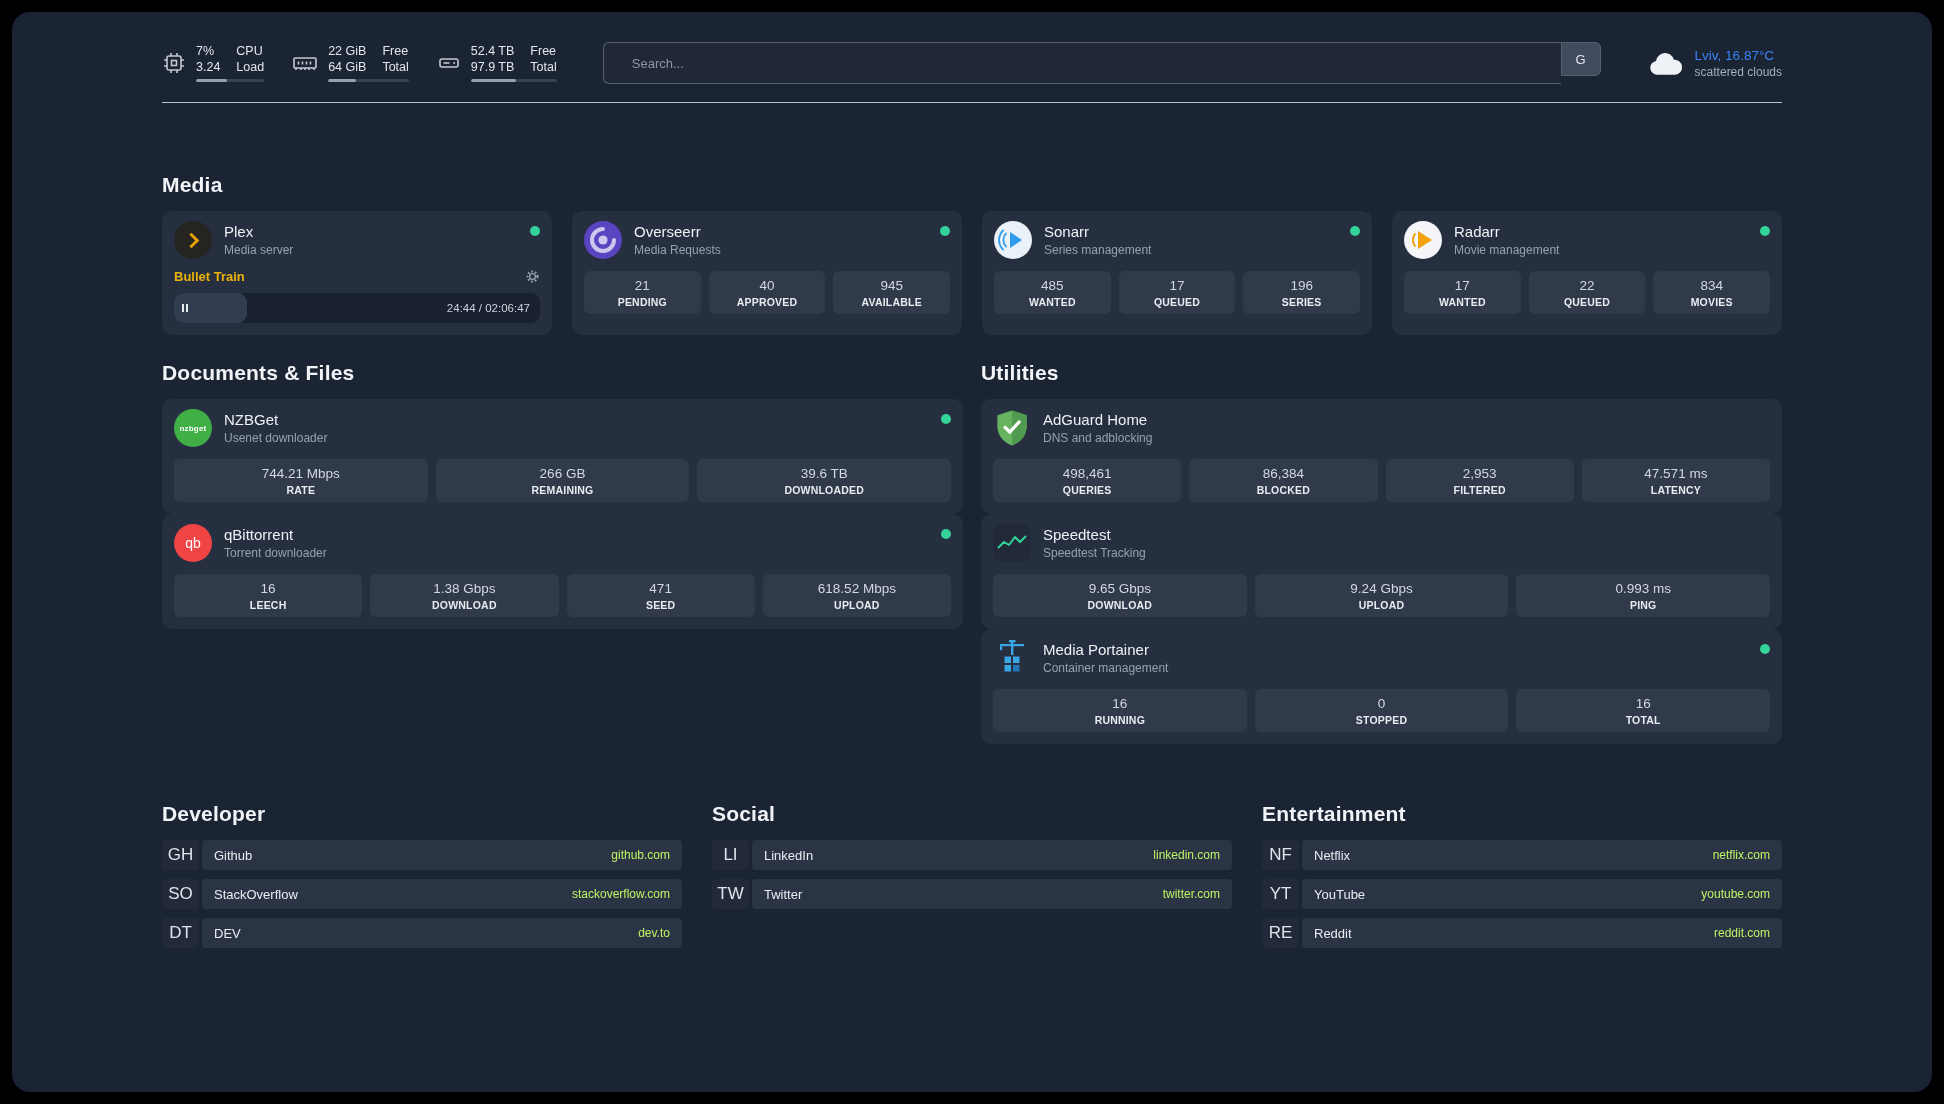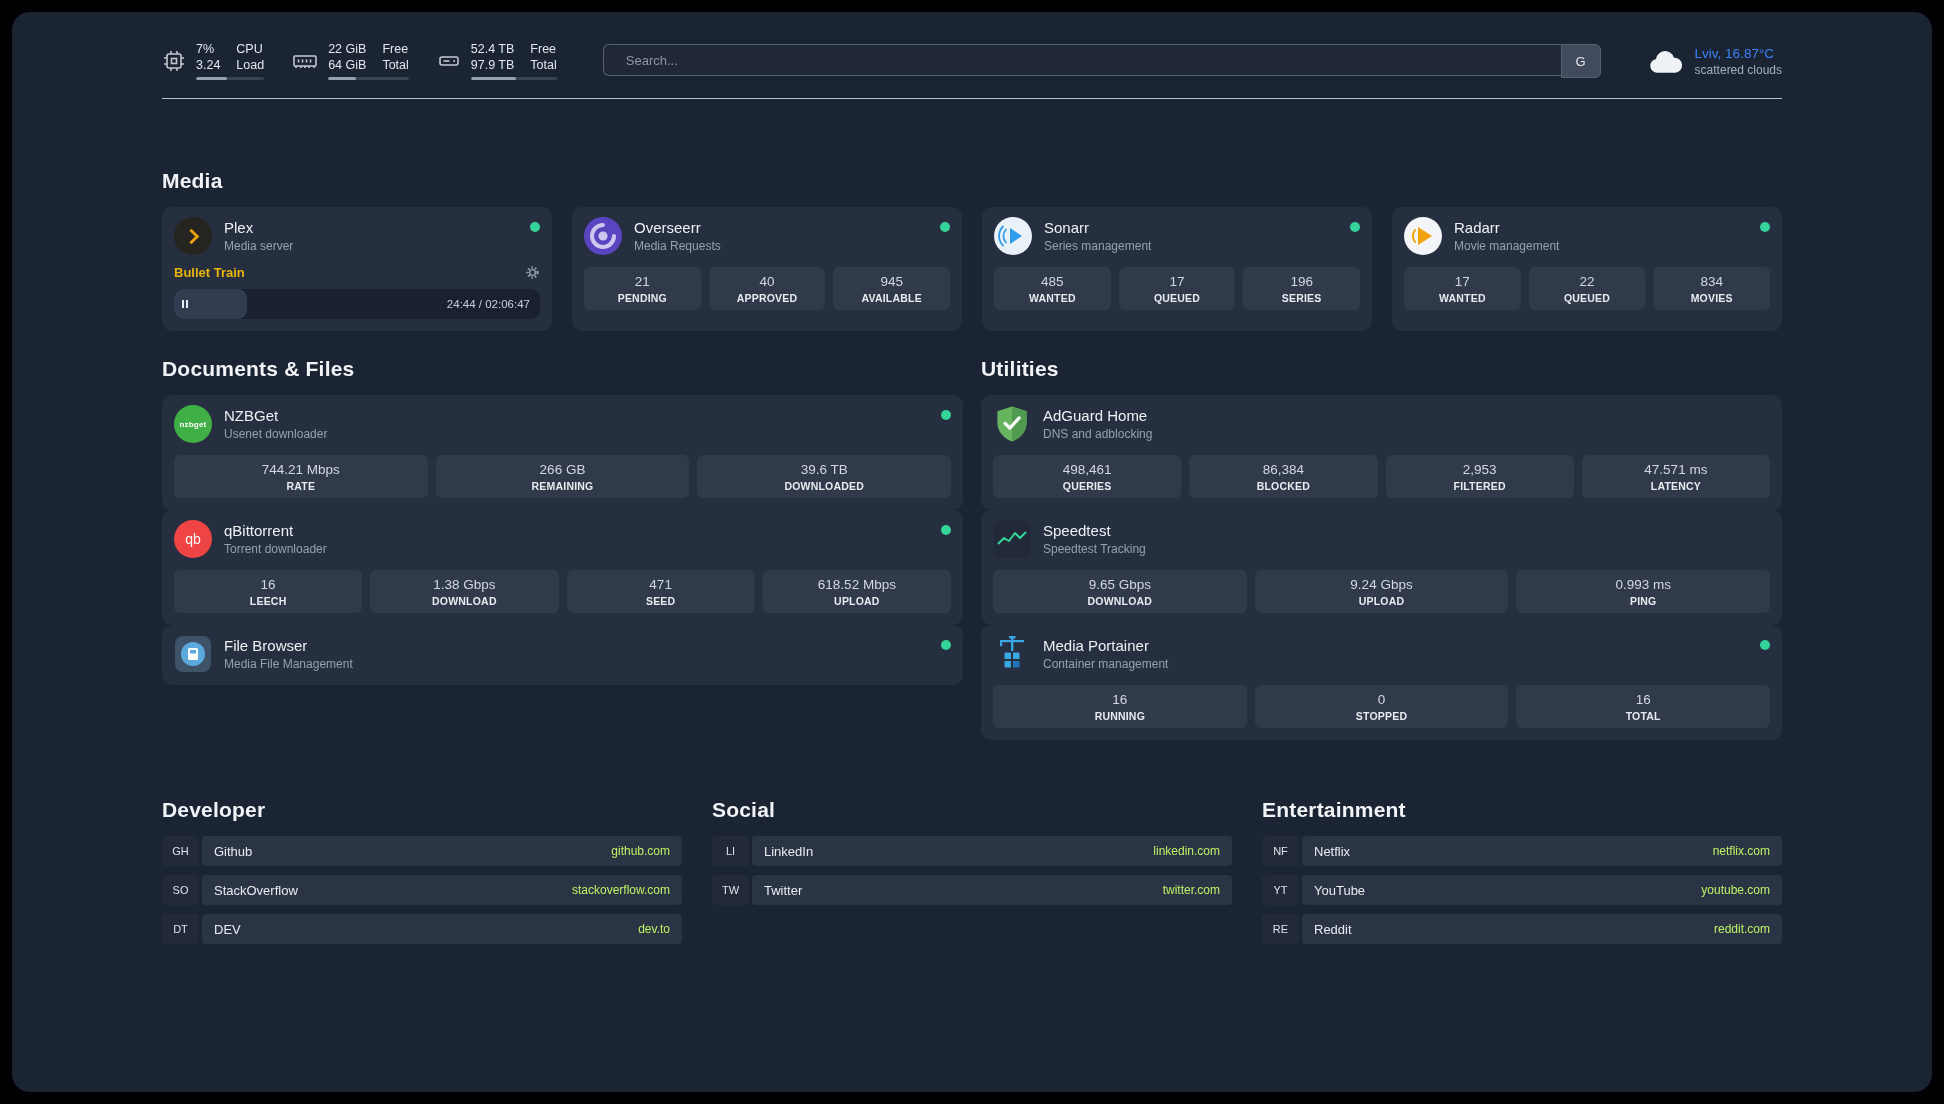--- a/index.html
+++ b/index.html
@@ -21,22 +21,22 @@
   .topbar { margin-top: 30px; display: flex; align-items: center; }
   .resources { display: flex; gap: 28px; align-items: center; }
   .res { display: flex; gap: 10px; align-items: center; }
   .res-icon { flex: none; opacity: .9; }
   .res-grid { display: grid; grid-template-columns: auto auto; column-gap: 16px; row-gap: 1px;
               font-size: 12.5px; color: #e3e7ed; line-height: 15px; }
   .res-bar { margin-top: 4px; height: 3px; border-radius: 2px; background: #39424f; overflow: hidden; }
   .res-fill { height: 100%; background: #95a0b1; border-radius: 2px; }
   .search { flex: 1; display: flex; margin: 0 46px; }
   .search input {
-    flex: 1; height: 32px; background: #202838; border: 1px solid #57606f; border-right: none;
-    border-radius: 6px 0 0 6px; color: #e5e8ee; font-size: 13px; padding: 0 22px; outline: none;
+    flex: 1; height: 42px; background: #202838; border: 1px solid #57606f; border-right: none;
+    border-radius: 6px 0 0 6px; color: #e5e8ee; font-size: 13px; padding: 0 28px; outline: none;
     font-family: "Liberation Sans", sans-serif;
   }
   .search input::placeholder { color: #8d95a4; }
   .search-btn {
     width: 40px; height: 34px; background: #414b5d; border: 1px solid #57606f;
     border-radius: 0 6px 6px 0; color: #e3e7ed; font-size: 13px; cursor: pointer;
     font-family: "Liberation Sans", sans-serif;
   }
   .weather { display: flex; gap: 12px; align-items: center; }
   .weather-loc { font-size: 13.5px; color: #3b82f6; }
@@ -79,21 +79,21 @@
   .plex-chevron { width: 11px; height: 11px; border-top: 3.5px solid #e5a00d; border-right: 3.5px solid #e5a00d;
                   transform: rotate(45deg); margin-left: -4px; }
   .qb-bg { background: #ef4444; color: #fff; font-size: 14px; font-weight: 400; }
   .nzb-bg { background: #3faf46; color: #fff; font-size: 8px; font-weight: 700; letter-spacing: .2px; }
   .speedtest-bg { width: 38px; height: 38px; border-radius: 8px; background: #222a39; display: flex;
                   align-items: center; justify-content: center; }
   
   .bookmarks { margin-top: 58px; display: grid; grid-template-columns: 1fr 1fr 1fr; gap: 30px; }
   .bm-row { display: flex; gap: 3px; height: 30px; margin-bottom: 9px; cursor: pointer; }
   .bm-abbr { width: 37px; background: #222a3a; border-radius: 4px; display: flex; align-items: center;
-             justify-content: center; font-size: 11px; color: #dfe3ea; flex: none; }
+             justify-content: center; font-size: 17px; color: #dfe3ea; flex: none; }
   .bm-bar { flex: 1; background: #2b3445; border-radius: 4px; display: flex; align-items: center;
             justify-content: space-between; padding: 0 12px; }
   .bm-name { font-size: 13px; color: #e9ecf1; }
   .bm-domain { font-size: 12px; color: #bef264; }
 </style>
 </head>
 <body>
 
 <div class="frame">
 
@@ -362,37 +362,20 @@
               <div class="stat-value">471</div>
               <div class="stat-label">SEED</div>
             </div>
             <div class="stat">
               <div class="stat-value">618.52 Mbps</div>
               <div class="stat-label">UPLOAD</div>
             </div>
           </div>
         </div>
 
-        <div class="card">
-          <div class="card-head">
-            <span class="svc-icon">
-              <svg width="38" height="38" viewBox="0 0 38 38">
-                <rect x="1" y="1" width="36" height="36" rx="8" fill="#3e5268"></rect>
-                <circle cx="19" cy="19" r="12" fill="#5ca9dd"></circle>
-                <rect x="14" y="13" width="10" height="12" rx="1.5" fill="#fff"></rect>
-                <rect x="16" y="15" width="6" height="3.5" fill="#5ca9dd"></rect>
-              </svg>
-            </span>
-            <div>
-              <div class="card-name">File Browser</div>
-              <div class="card-desc">Media File Management</div>
-            </div>
-            <span class="dot" style="background: rgb(52, 211, 153);"></span>
-          </div>
-        </div>
 
       </div>
     </div>
 
     <div>
       <div class="section-title">Utilities</div>
       <div class="col-cards">
 
         <div class="card">
           <div class="card-head">

